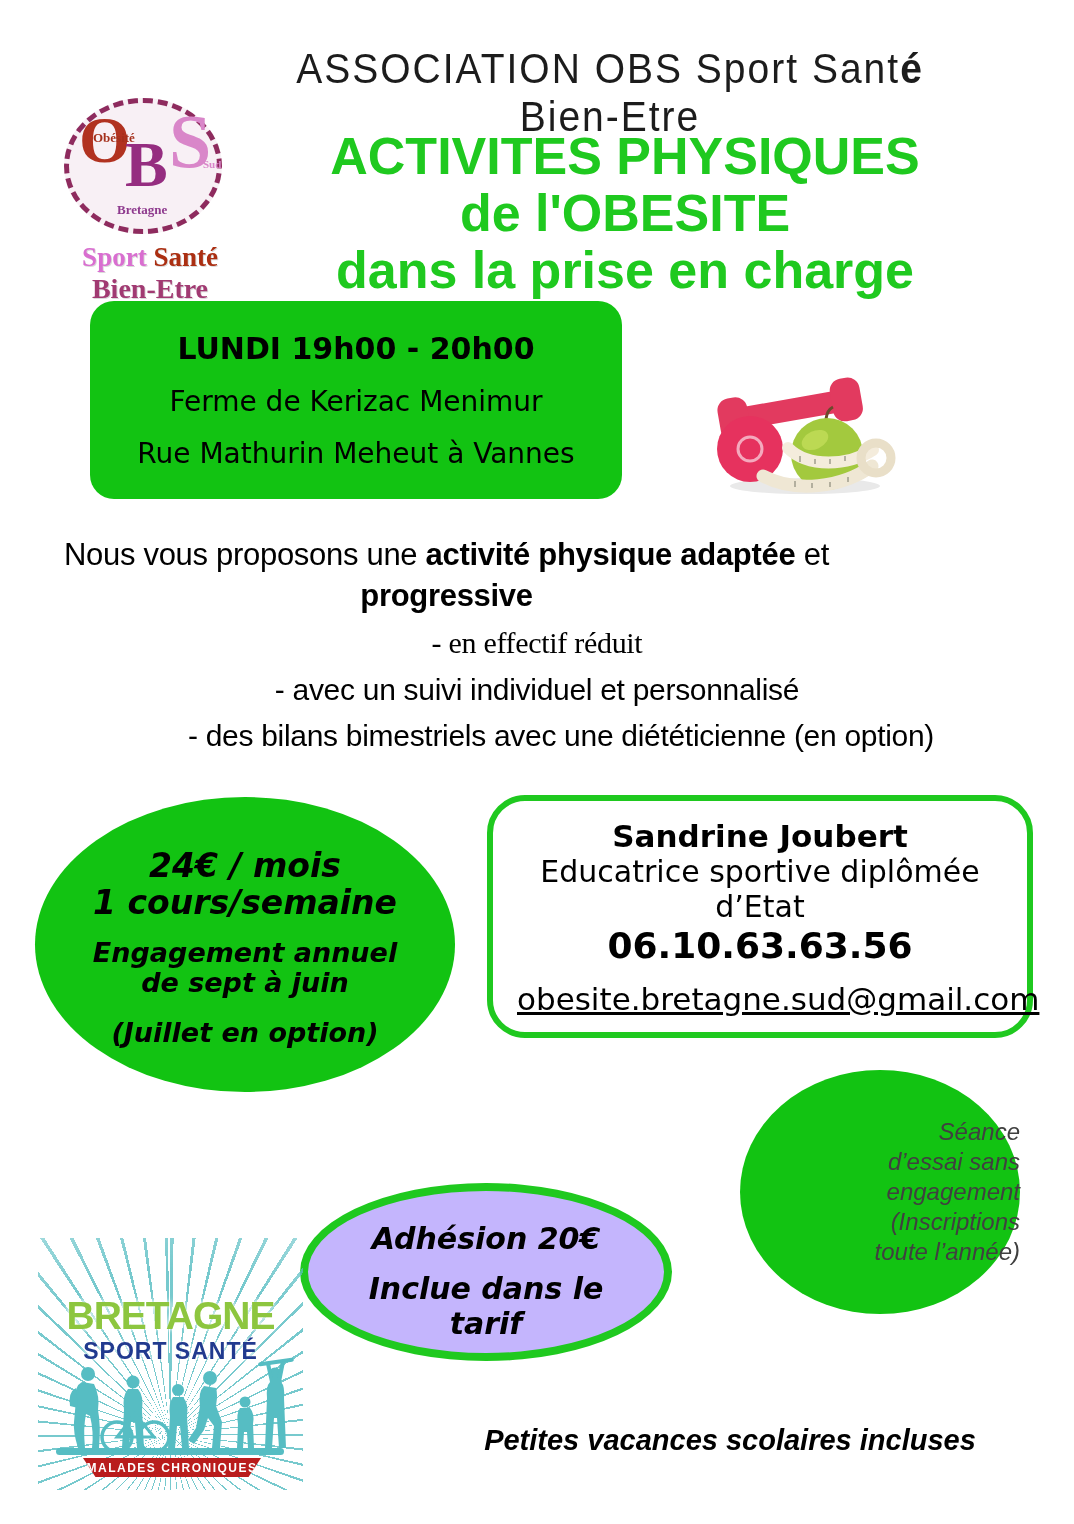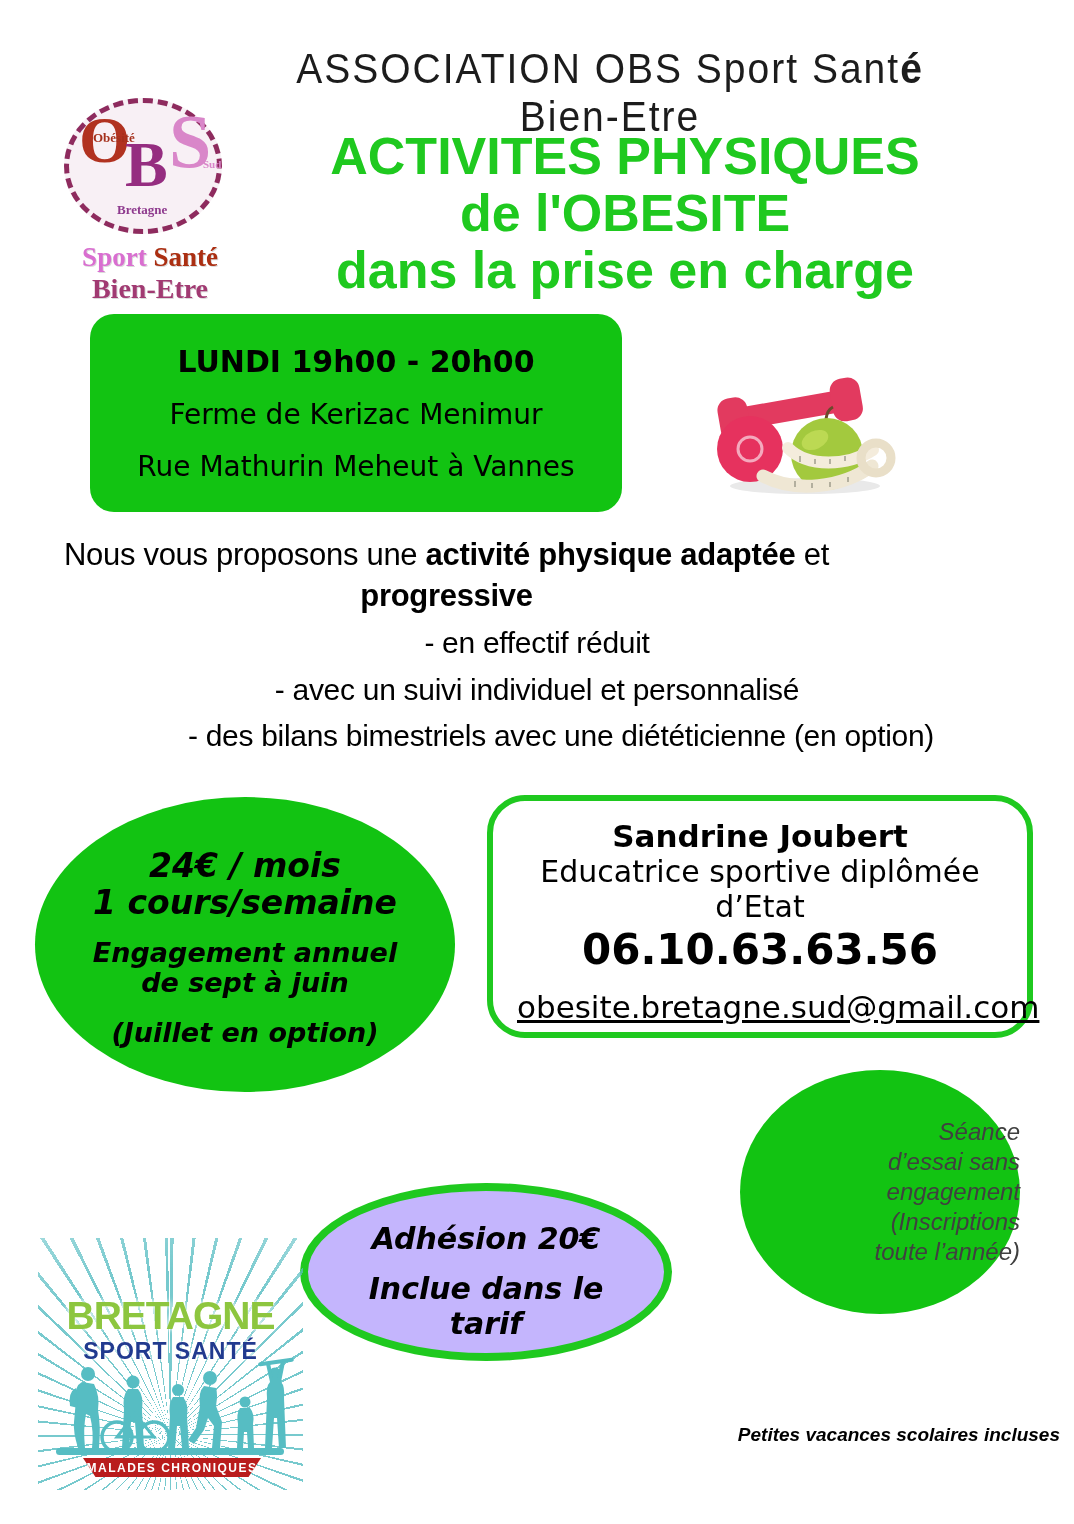--- a/index.html
+++ b/index.html
@@ -27,48 +27,48 @@
   .obs-line1 .sport{color:#d96ed0;}
   .obs-line1 .sante{color:#ab2f12;}
   .obs-line2{text-align:center;font-family:"Liberation Serif",serif;font-weight:700;font-size:28px;color:#a13a72;
     text-shadow:1px 1px 0 rgba(0,0,0,.15);}
 
   
   .main-title{position:absolute;left:260px;top:128px;width:730px;text-align:center;
     font-weight:700;font-size:52px;line-height:57px;color:#1fc91f;}
 
   
-  .schedule-box{position:absolute;left:90px;top:314px;width:532px;height:198px;background:#12c312;
+  .schedule-box{position:absolute;left:90px;top:301px;width:532px;height:198px;background:#12c312;
     border-radius:24px;display:flex;flex-direction:column;align-items:center;justify-content:center;gap:19px;
     font-family:"DejaVu Sans",sans-serif;color:#000;}
   .sched-time{font-weight:700;font-size:30px;}
   .sched-place,.sched-addr{font-size:28px;}
 
   
   .photo{position:absolute;left:700px;top:356px;width:200px;height:142px;}
 
   
   .intro{position:absolute;left:11px;top:534px;width:871px;text-align:center;font-size:31px;line-height:41px;color:#000;letter-spacing:-0.3px;}
   .bullet{position:absolute;left:0;width:1074px;text-align:center;font-size:30px;color:#000;letter-spacing:-0.3px;}
-  .b1{top:626px;}.b2{top:673px;}.b3{top:719px;padding-left:24px;}
+  .b1{top:626px;font-family:Liberation Serif, serif;}.b2{top:673px;}.b3{top:719px;padding-left:24px;}
 
   
   .price-ellipse{position:absolute;left:35px;top:797px;width:420px;height:295px;background:#12c312;border-radius:50%;
     text-align:center;font-family:"DejaVu Sans",sans-serif;font-style:italic;font-weight:700;color:#000;}
   .pe-main{padding-top:50px;font-size:33px;line-height:37px;}
   .pe-sub{margin-top:17px;font-size:27px;line-height:30px;}
   .pe-opt{margin-top:19px;font-size:27px;}
 
   
   .contact-box{position:absolute;left:487px;top:795px;width:546px;height:243px;background:#fff;
     border:6px solid #1fc91f;border-radius:38px;box-sizing:border-box;text-align:center;
     font-family:"DejaVu Sans",sans-serif;color:#000;}
   .cb-name{margin-top:17px;font-size:31px;font-weight:700;}
   .cb-role{font-size:30px;line-height:35px;}
-  .cb-phone{font-size:42px;font-weight:700;margin-top:1px;}
+  .cb-phone{font-size:36px;font-weight:700;margin-top:1px;}
   .cb-email{display:inline-block;margin-top:15px;font-size:31px;text-decoration:underline;color:#000;margin-left:24px;}
 
   
   .trial-circle{position:absolute;left:740px;top:1070px;width:280px;height:244px;background:#12c312;border-radius:50%;
     display:flex;flex-direction:column;align-items:flex-end;justify-content:center;
     font-style:italic;font-size:24px;line-height:30px;color:#404040;text-align:center;}
 
   
   .membership-ellipse{position:absolute;left:300px;top:1183px;width:372px;height:178px;background:#c4b5fd;
     border:8px solid #1fc91f;border-radius:50%;box-sizing:border-box;text-align:center;
@@ -85,22 +85,22 @@
   .bss-title{position:absolute;top:56px;width:100%;text-align:center;font-weight:800;font-size:39px;color:#8dc63f;
     letter-spacing:-1px;text-shadow:0 0 4px #fff,0 0 7px #fff;}
   .bss-sub{position:absolute;top:100px;width:100%;text-align:center;font-weight:700;font-size:23px;color:#213a8f;
     letter-spacing:1px;text-shadow:0 0 4px #fff,0 0 7px #fff;}
   .bss-people{position:absolute;left:0;top:114px;width:265px;height:110px;}
   .bss-banner{position:absolute;left:45px;top:220px;width:178px;height:19px;background:#b91c1c;
     clip-path:polygon(0 0,100% 0,93% 100%,7% 100%);display:flex;align-items:center;justify-content:center;
     font-weight:700;font-size:12px;color:#fff;letter-spacing:1.5px;}
 
   
-  .footer-note{position:absolute;left:400px;top:1424px;width:660px;text-align:right;
-    font-style:italic;font-weight:700;font-size:19px;color:#000;}
+  .footer-note{position:absolute;left:400px;top:1424px;width:660px;text-align:center;
+    font-style:italic;font-weight:700;font-size:29px;color:#000;}
 </style>
 </head>
 <body>
 
 <div class="page">
 
   <div class="assoc-title">
     <span>ASSOCIATION OBS Sport Sant</span><span class="accent">é</span><span> Bien-Etre</span>
   </div>
 

